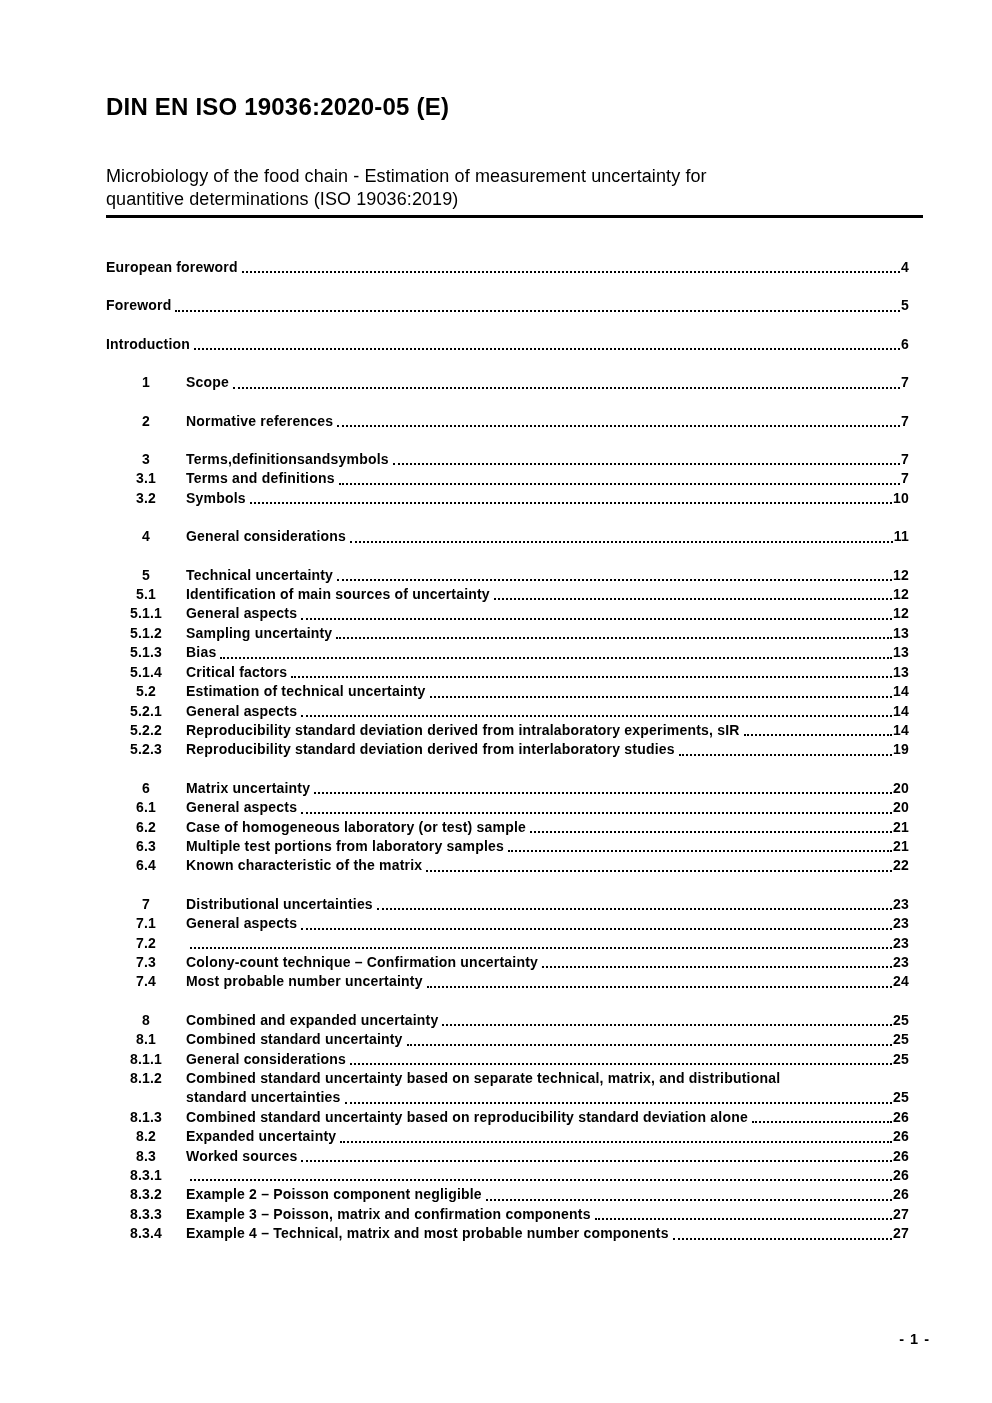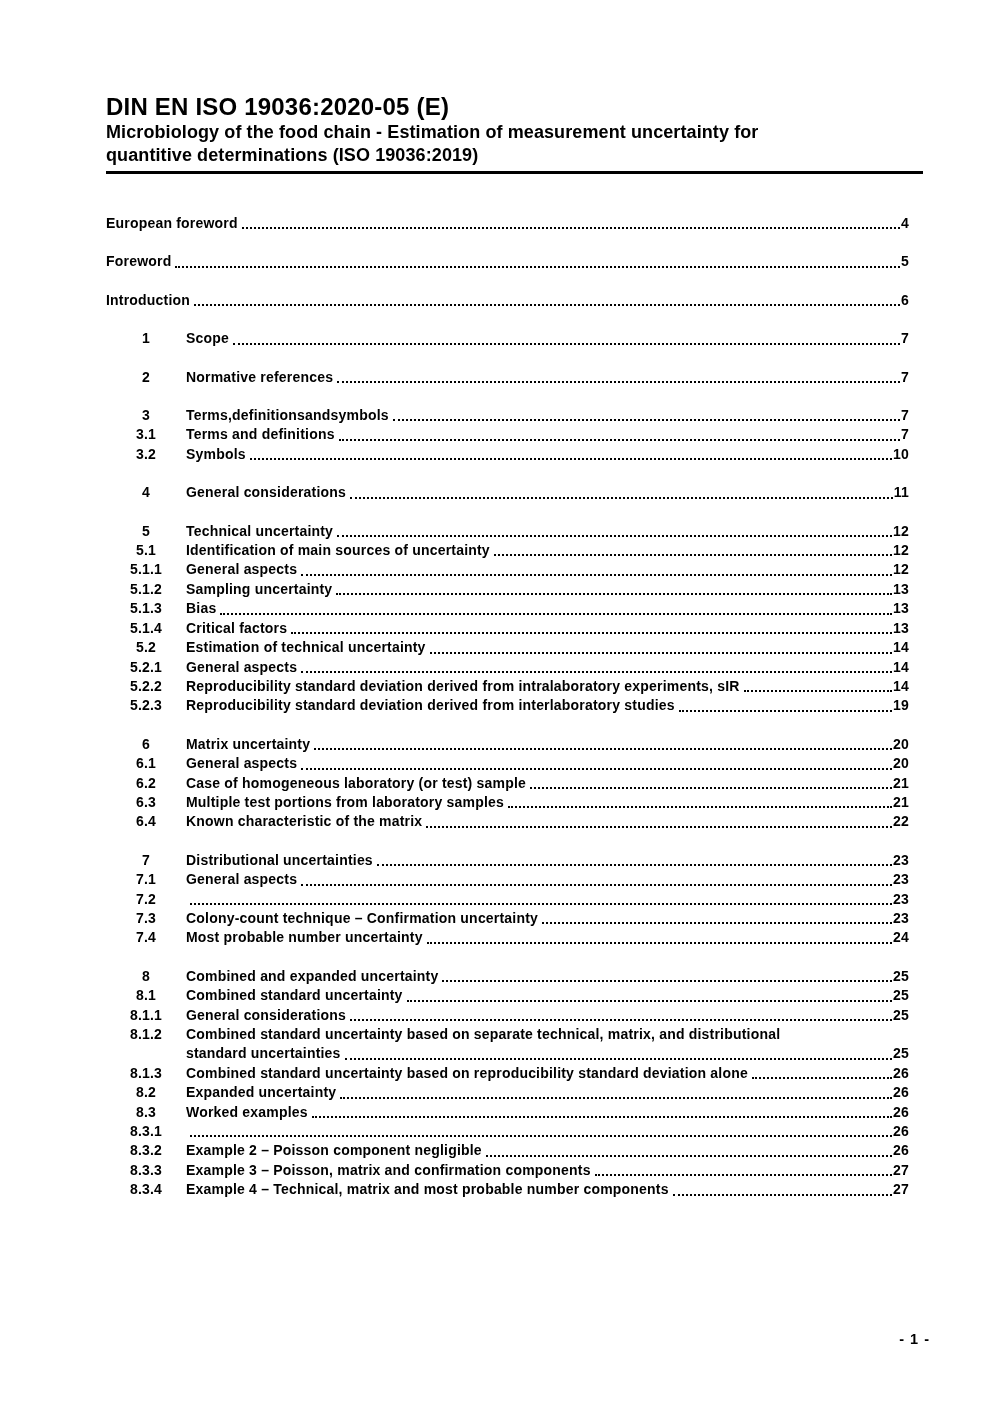--- a/index.html
+++ b/index.html
@@ -17,22 +17,23 @@
     width: 817px;
   }
   .doc-title {
     margin-top: 93px;
     font-size: 24px;
     font-weight: 700;
     line-height: 28px;
     letter-spacing: 0.2px;
   }
   .doc-subtitle {
+    margin-top: 44px;
     font-size: 18px;
-    font-weight: 700;
+    font-weight: 400;
     line-height: 23px;
     border-bottom: 3px solid #000;
     padding-bottom: 4px;
     letter-spacing: 0.1px;
   }
   .doc-subtitle .sub-line { display: block; }
   .contents-row {
     margin-top: 40px;
     display: flex;
     align-items: baseline;
@@ -312,21 +313,21 @@
     <span class="toc-page">26</span>
   </div>
       <div class="toc-row">
     <span class="toc-num">8.2</span>
     <span class="toc-title">Expanded uncertainty</span>
     <span class="toc-leader"></span>
     <span class="toc-page">26</span>
   </div>
       <div class="toc-row">
     <span class="toc-num">8.3</span>
-    <span class="toc-title">Worked examples</span>
+    <span class="toc-title">Worked sources</span>
     <span class="toc-leader"></span>
     <span class="toc-page">26</span>
   </div>
       <div class="toc-row">
     <span class="toc-num">8.3.1</span>
     <span class="toc-leader"></span>
     <span class="toc-page">26</span>
   </div>
       <div class="toc-row">
     <span class="toc-num">8.3.2</span>

